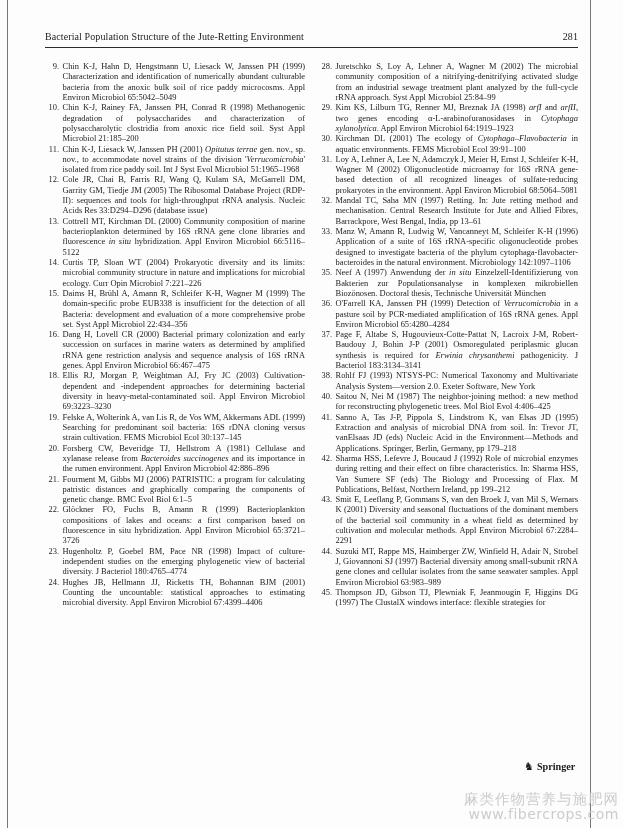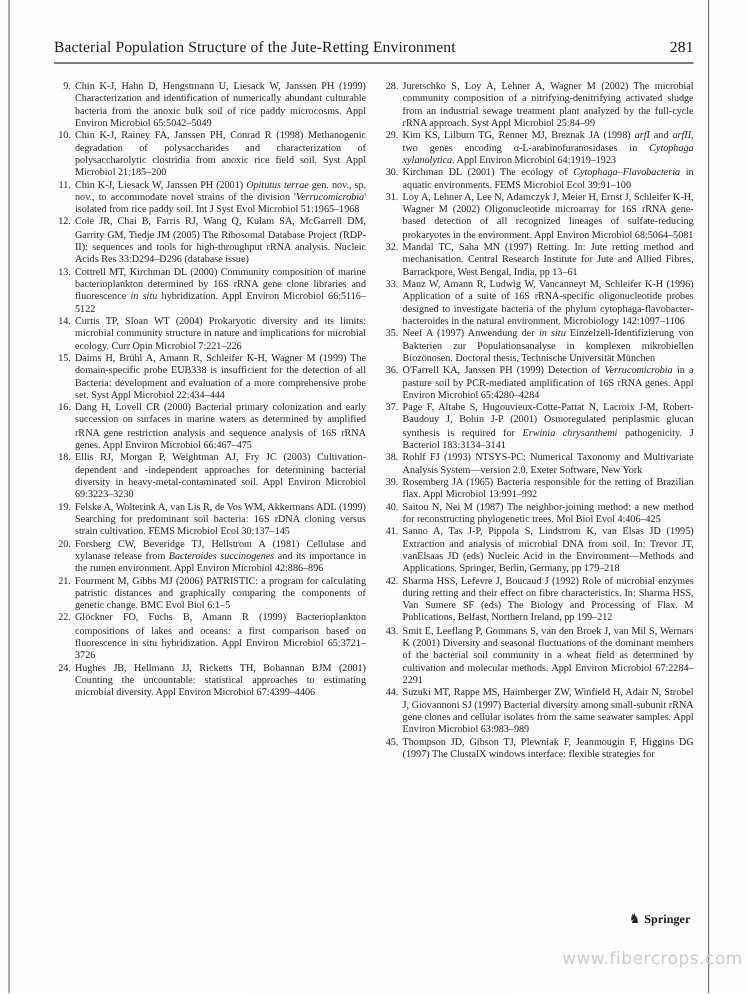--- a/index.html
+++ b/index.html
@@ -9,21 +9,21 @@
     font-family:"Liberation Serif", serif;
   }
   .edge { position:absolute; top:0; width:1px; height:828px; background:#777; }
   .edge.left  { left:7px; }
   .edge.right { left:590px; }
 
   .content { position:absolute; left:45px; top:31px; width:533px; }
 
   .header {
     display:flex; justify-content:space-between; align-items:flex-end;
-    font-size:13px; letter-spacing:.1px;
+    font-size:10px; letter-spacing:.1px;
     padding-bottom:5px; border-bottom:1.2px solid #2b2b2b;
   }
 
   .columns { display:flex; gap:13px; margin-top:13px; }
   .col { flex:1; font-size:8.45px; line-height:10.32px; }
 
   .ref { display:flex; }
   .ref-num { flex:0 0 14px; text-align:right; margin-right:3.5px; }
   .ref-text { flex:1; text-align:justify; }
   .ref-text em { }
@@ -77,21 +77,21 @@
           <div class="ref">
             <span class="ref-num">13.</span>
             <span class="ref-text"><span>Cottrell MT, Kirchman DL (2000) Community composition of marine bacterioplankton determined by 16S rRNA gene clone libraries and fluorescence </span><em>in situ</em><span> hybridization. Appl Environ Microbiol 66:5116–5122</span></span>
           </div>
           <div class="ref">
             <span class="ref-num">14.</span>
             <span class="ref-text"><span>Curtis TP, Sloan WT (2004) Prokaryotic diversity and its limits: microbial community structure in nature and implications for microbial ecology. Curr Opin Microbiol 7:221–226</span></span>
           </div>
           <div class="ref">
             <span class="ref-num">15.</span>
-            <span class="ref-text"><span>Daims H, Brühl A, Amann R, Schleifer K-H, Wagner M (1999) The domain-specific probe EUB338 is insufficient for the detection of all Bacteria: development and evaluation of a more comprehensive probe set. Syst Appl Microbiol 22:434–444</span></span>
+            <span class="ref-text"><span>Daims H, Brühl A, Amann R, Schleifer K-H, Wagner M (1999) The domain-specific probe EUB338 is insufficient for the detection of all Bacteria: development and evaluation of a more comprehensive probe set. Syst Appl Microbiol 22:434–356</span></span>
           </div>
           <div class="ref">
             <span class="ref-num">16.</span>
             <span class="ref-text"><span>Dang H, Lovell CR (2000) Bacterial primary colonization and early succession on surfaces in marine waters as determined by amplified rRNA gene restriction analysis and sequence analysis of 16S rRNA genes. Appl Environ Microbiol 66:467–475</span></span>
           </div>
           <div class="ref">
             <span class="ref-num">18.</span>
             <span class="ref-text"><span>Ellis RJ, Morgan P, Weightman AJ, Fry JC (2003) Cultivation-dependent and -independent approaches for determining bacterial diversity in heavy-metal-contaminated soil. Appl Environ Microbiol 69:3223–3230</span></span>
           </div>
           <div class="ref">
@@ -104,20 +104,24 @@
           </div>
           <div class="ref">
             <span class="ref-num">21.</span>
             <span class="ref-text"><span>Fourment M, Gibbs MJ (2006) PATRISTIC: a program for calculating patristic distances and graphically comparing the components of genetic change. BMC Evol Biol 6:1–5</span></span>
           </div>
           <div class="ref">
             <span class="ref-num">22.</span>
             <span class="ref-text"><span>Glöckner FO, Fuchs B, Amann R (1999) Bacterioplankton compositions of lakes and oceans: a first comparison based on fluorescence in situ hybridization. Appl Environ Microbiol 65:3721–3726</span></span>
           </div>
           <div class="ref">
+            <span class="ref-num">23.</span>
+            <span class="ref-text"><span>Hugenholtz P, Goebel BM, Pace NR (1998) Impact of culture-independent studies on the emerging phylogenetic view of bacterial diversity. J Bacteriol 180:4765–4774</span></span>
+          </div>
+          <div class="ref">
             <span class="ref-num">24.</span>
             <span class="ref-text"><span>Hughes JB, Hellmann JJ, Ricketts TH, Bohannan BJM (2001) Counting the uncountable: statistical approaches to estimating microbial diversity. Appl Environ Microbiol 67:4399–4406</span></span>
           </div>
         </div>
       <div class="col" id="col-right">
           <div class="ref">
             <span class="ref-num">28.</span>
             <span class="ref-text"><span>Juretschko S, Loy A, Lehner A, Wagner M (2002) The microbial community composition of a nitrifying-denitrifying activated sludge from an industrial sewage treatment plant analyzed by the full-cycle rRNA approach. Syst Appl Microbiol 25:84–99</span></span>
           </div>
           <div class="ref">
@@ -148,24 +152,20 @@
             <span class="ref-num">36.</span>
             <span class="ref-text"><span>O'Farrell KA, Janssen PH (1999) Detection of </span><em>Verrucomicrobia</em><span> in a pasture soil by PCR-mediated amplification of 16S rRNA genes. Appl Environ Microbiol 65:4280–4284</span></span>
           </div>
           <div class="ref">
             <span class="ref-num">37.</span>
             <span class="ref-text"><span>Page F, Altabe S, Hugouvieux-Cotte-Pattat N, Lacroix J-M, Robert-Baudouy J, Bohin J-P (2001) Osmoregulated periplasmic glucan synthesis is required for </span><em>Erwinia chrysanthemi</em><span> pathogenicity. J Bacteriol 183:3134–3141</span></span>
           </div>
           <div class="ref">
             <span class="ref-num">38.</span>
             <span class="ref-text"><span>Rohlf FJ (1993) NTSYS-PC: Numerical Taxonomy and Multivariate Analysis System—version 2.0. Exeter Software, New York</span></span>
-          </div>
-          <div class="ref">
-            <span class="ref-num">39.</span>
-            <span class="ref-text"><span>Rosemberg JA (1965) Bacteria responsible for the retting of Brazilian flax. Appl Microbiol 13:991–992</span></span>
           </div>
           <div class="ref">
             <span class="ref-num">40.</span>
             <span class="ref-text"><span>Saitou N, Nei M (1987) The neighbor-joining method: a new method for reconstructing phylogenetic trees. Mol Biol Evol 4:406–425</span></span>
           </div>
           <div class="ref">
             <span class="ref-num">41.</span>
             <span class="ref-text"><span>Sanno A, Tas J-P, Pippola S, Lindstrom K, van Elsas JD (1995) Extraction and analysis of microbial DNA from soil. In: Trevor JT, vanElsaas JD (eds) Nucleic Acid in the Environment—Methods and Applications. Springer, Berlin, Germany, pp 179–218</span></span>
           </div>
           <div class="ref">
@@ -187,15 +187,16 @@
         </div>
     </div>
   </div>
 
   <div class="springer">
     <span class="horse">♞</span>
     <span>Springer</span>
   </div>
 
   <div class="watermark">
+    <div class="wm1">麻类作物营养与施肥网</div>
     <div class="wm2">www.fibercrops.com</div>
   </div>
 </div>
 
 </body></html>

